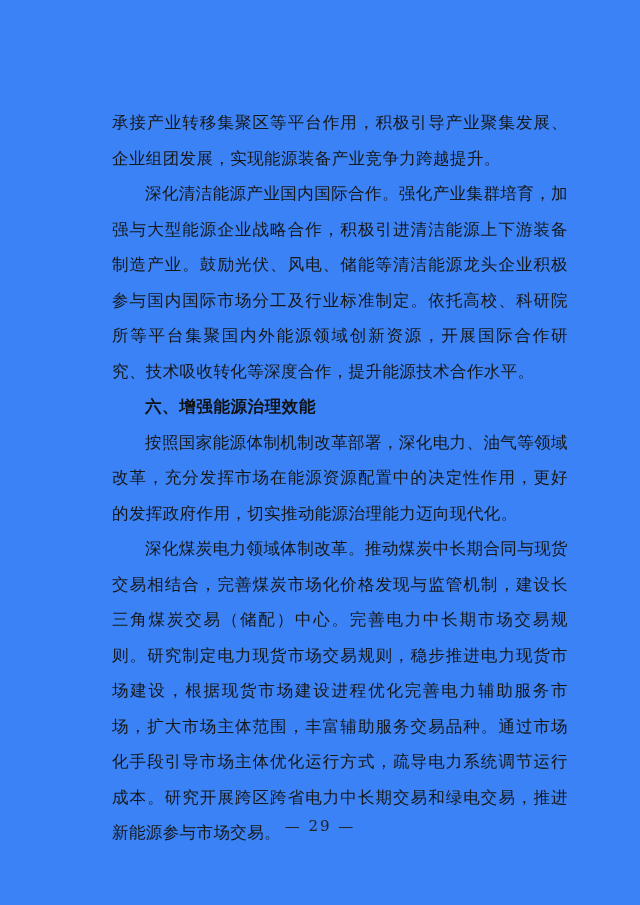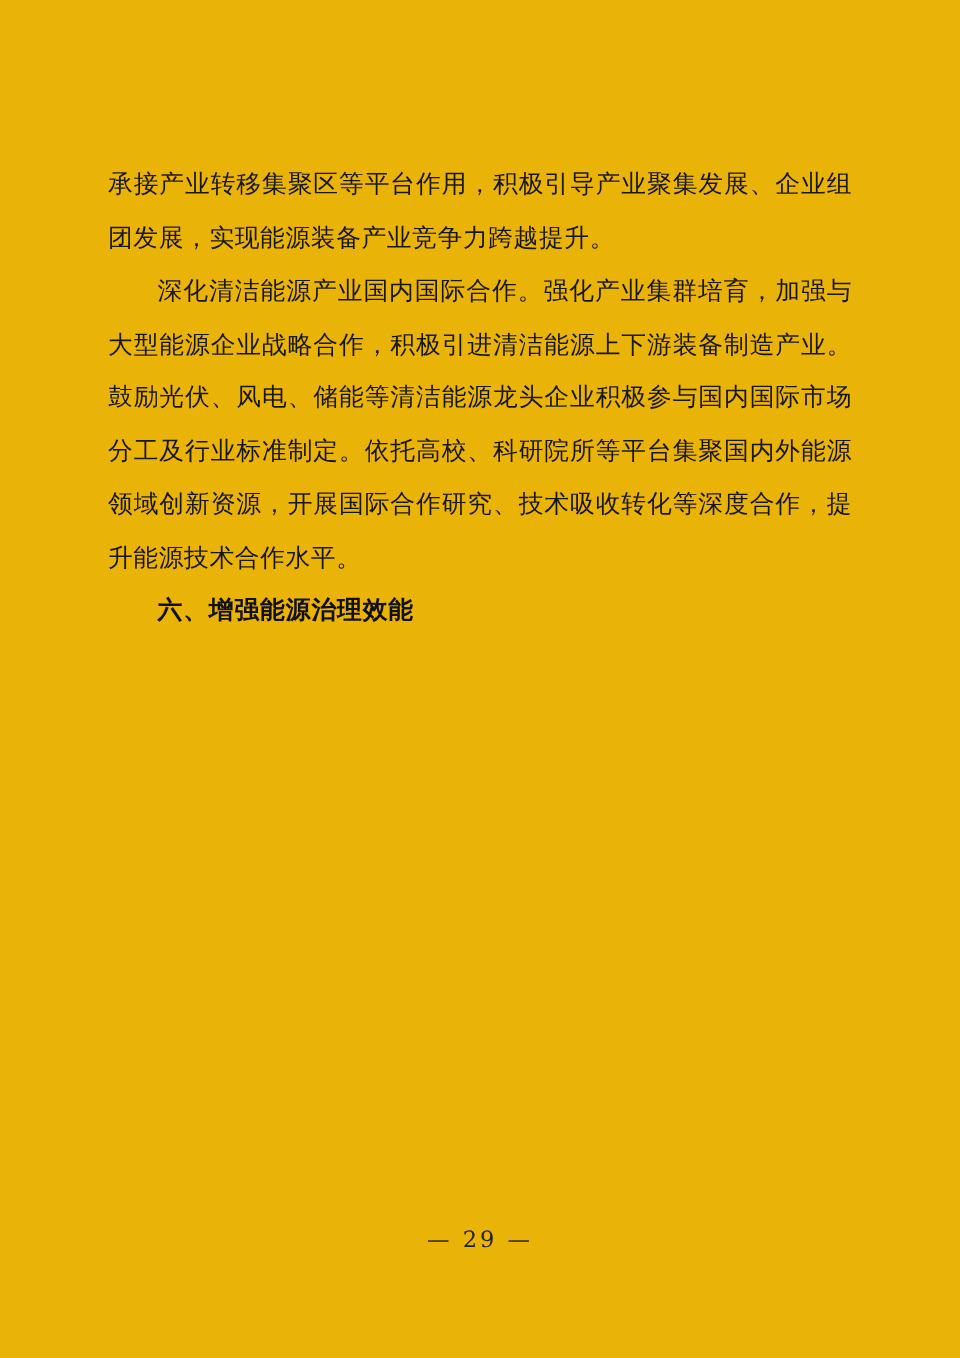--- a/index.html
+++ b/index.html
@@ -11,23 +11,23 @@
     width: 640px;
     height: 905px;
     overflow: hidden;
     font-family: "DejaVu Serif", "Liberation Serif", serif;
     color: #1a1a1a;
   }
   .page {
     position: relative;
     width: 640px;
     height: 905px;
-    background: #eab308;
+    background: #3b82f6;
     box-sizing: border-box;
-    padding: 105px 72px 0 72px;
+    padding: 105px 72px 0 112px;
   }
   .doc-body {
     width: 100%;
   }
   p.para {
     margin: 0 0 0 0;
     font-size: 16.5px;
     line-height: 35.5px;
     text-align: justify;
     text-justify: inter-ideograph;
@@ -74,21 +74,23 @@
 
 <div class="page">
   <div class="doc-body">
 
     <p class="para">承接产业转移集聚区等平台作用，积极引导产业聚集发展、企业组团发展，实现能源装备产业竞争力跨越提升。</p>
 
     <p class="para indent"><span class="lead">深化清洁能源产业国内国际合作。</span><span>强化产业集群培育，加强与大型能源企业战略合作，积极引进清洁能源上下游装备制造产业。鼓励光伏、风电、储能等清洁能源龙头企业积极参与国内国际市场分工及行业标准制定。依托高校、科研院所等平台集聚国内外能源领域创新资源，开展国际合作研究、技术吸收转化等深度合作，提升能源技术合作水平。</span></p>
 
     <p class="heading">六、增强能源治理效能</p>
 
+    <p class="para indent">按照国家能源体制机制改革部署，深化电力、油气等领域改革，充分发挥市场在能源资源配置中的决定性作用，更好的发挥政府作用，切实推动能源治理能力迈向现代化。</p>
 
 
+    <p class="para indent"><span class="lead">深化煤炭电力领域体制改革。</span><span>推动煤炭中长期合同与现货交易相结合，完善煤炭市场化价格发现与监管机制，建设长三角煤炭交易（储配）中心。完善电力中长期市场交易规则。研究制定电力现货市场交易规则，稳步推进电力现货市场建设，根据现货市场建设进程优化完善电力辅助服务市场，扩大市场主体范围，丰富辅助服务交易品种。通过市场化手段引导市场主体优化运行方式，疏导电力系统调节运行成本。研究开展跨区跨省电力中长期交易和绿电交易，推进新能源参与市场交易。</span></p>
 
   </div>
 
   <div class="footer">
     <span>— 29 —</span>
   </div>
 </div>
 
 </body></html>

